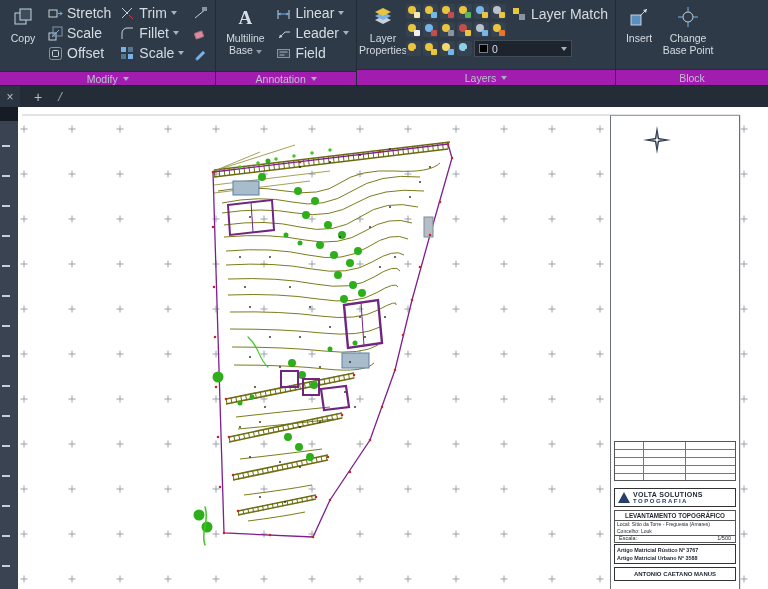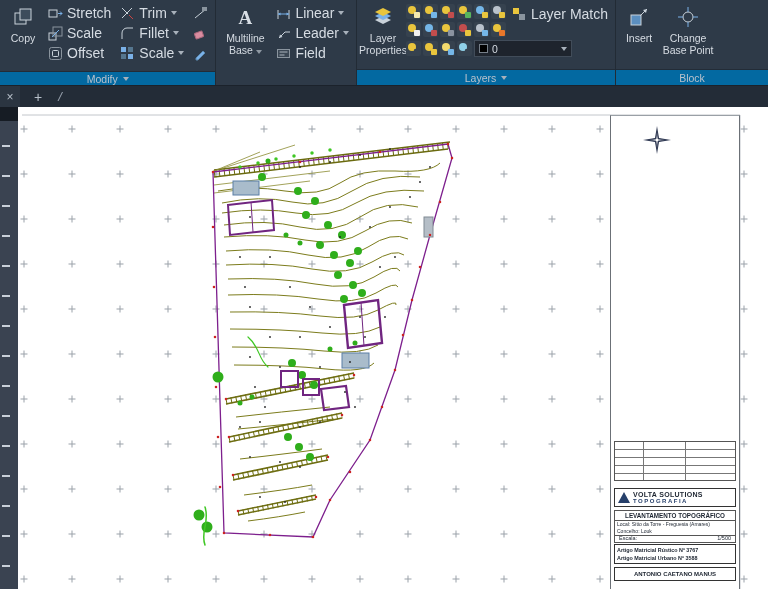--- a/index.html
+++ b/index.html
@@ -4,21 +4,21 @@
 <style>
   * { margin:0; padding:0; box-sizing:border-box; }
   body { background:#1c232c; font-family:"Liberation Sans",sans-serif; }
   .app { position:relative; width:768px; height:589px; background:#2e3947; overflow:hidden; color:#d6dce3; }
 
   
   .ribbon { position:absolute; top:0; left:0; right:0; height:85px; background:#2e3a48; display:flex; }
   .panel { display:flex; flex-direction:column; }
   .panel-body { flex:1; display:flex; align-items:stretch; padding:2px 3px 0; }
   .panel-label { height:16px; display:flex; align-items:center; justify-content:center; gap:5px;
-                 font-size:10.5px; color:#b9c2cc; background:#0369a1; border-top:1px solid #232c37;margin-top:8px; }
+                 font-size:10.5px; color:#b9c2cc; background:#a21caf; border-top:1px solid #232c37;margin-top:8px; }
   .vsep { width:1px; background:#222b35; }
   .bigbtn { width:40px; display:flex; flex-direction:column; align-items:center; gap:2px; padding:2px 1px; cursor:pointer; }
   .bigbtn .blabel { font-size:10.5px; text-align:center; line-height:1.15; color:#d6dce3; }
   .icon24 { width:26px; height:26px; display:flex; align-items:center; justify-content:center; }
   .colstack { display:flex; flex-direction:column; justify-content:flex-start; padding-top:1px; }
   .smallbtn { display:flex; align-items:center; gap:4px; height:20px; padding:0 4px; font-size:14px; white-space:nowrap; cursor:pointer; }
   .icon16 { width:16px; height:16px; flex:0 0 16px; display:flex; align-items:center; justify-content:center; }
   .caret { width:0; height:0; border-left:3px solid transparent; border-right:3px solid transparent; border-top:4px solid #a8b1bb; display:inline-block; }
   .mt-icon { font-size:19px; font-weight:bold; color:#d8dee5; line-height:1; font-family:"Liberation Serif",serif; }
 
@@ -221,20 +221,24 @@
           <div class="smallbtn">
             <span class="icon16">
                 <svg width="15" height="15" viewBox="0 0 15 15">
                   <rect x="1.5" y="3.5" width="12" height="8" fill="#3a4653" stroke="#8a949e"></rect>
                   <path d="M3.5 6h8M3.5 9h5" stroke="#aab3bd"></path>
                 </svg>
               </span>
             <span>Field</span>
           </div>
         </div>
+      </div>
+      <div class="panel-label">
+        <span>Annotation</span>
+          <i class="caret"></i>
       </div>
     </section>
 
     <div class="vsep"></div>
 
     <section class="panel">
       <div class="panel-body">
         <div class="bigbtn" style="width:46px">
           <span class="icon24">
             <svg width="24" height="24" viewBox="0 0 24 24">

